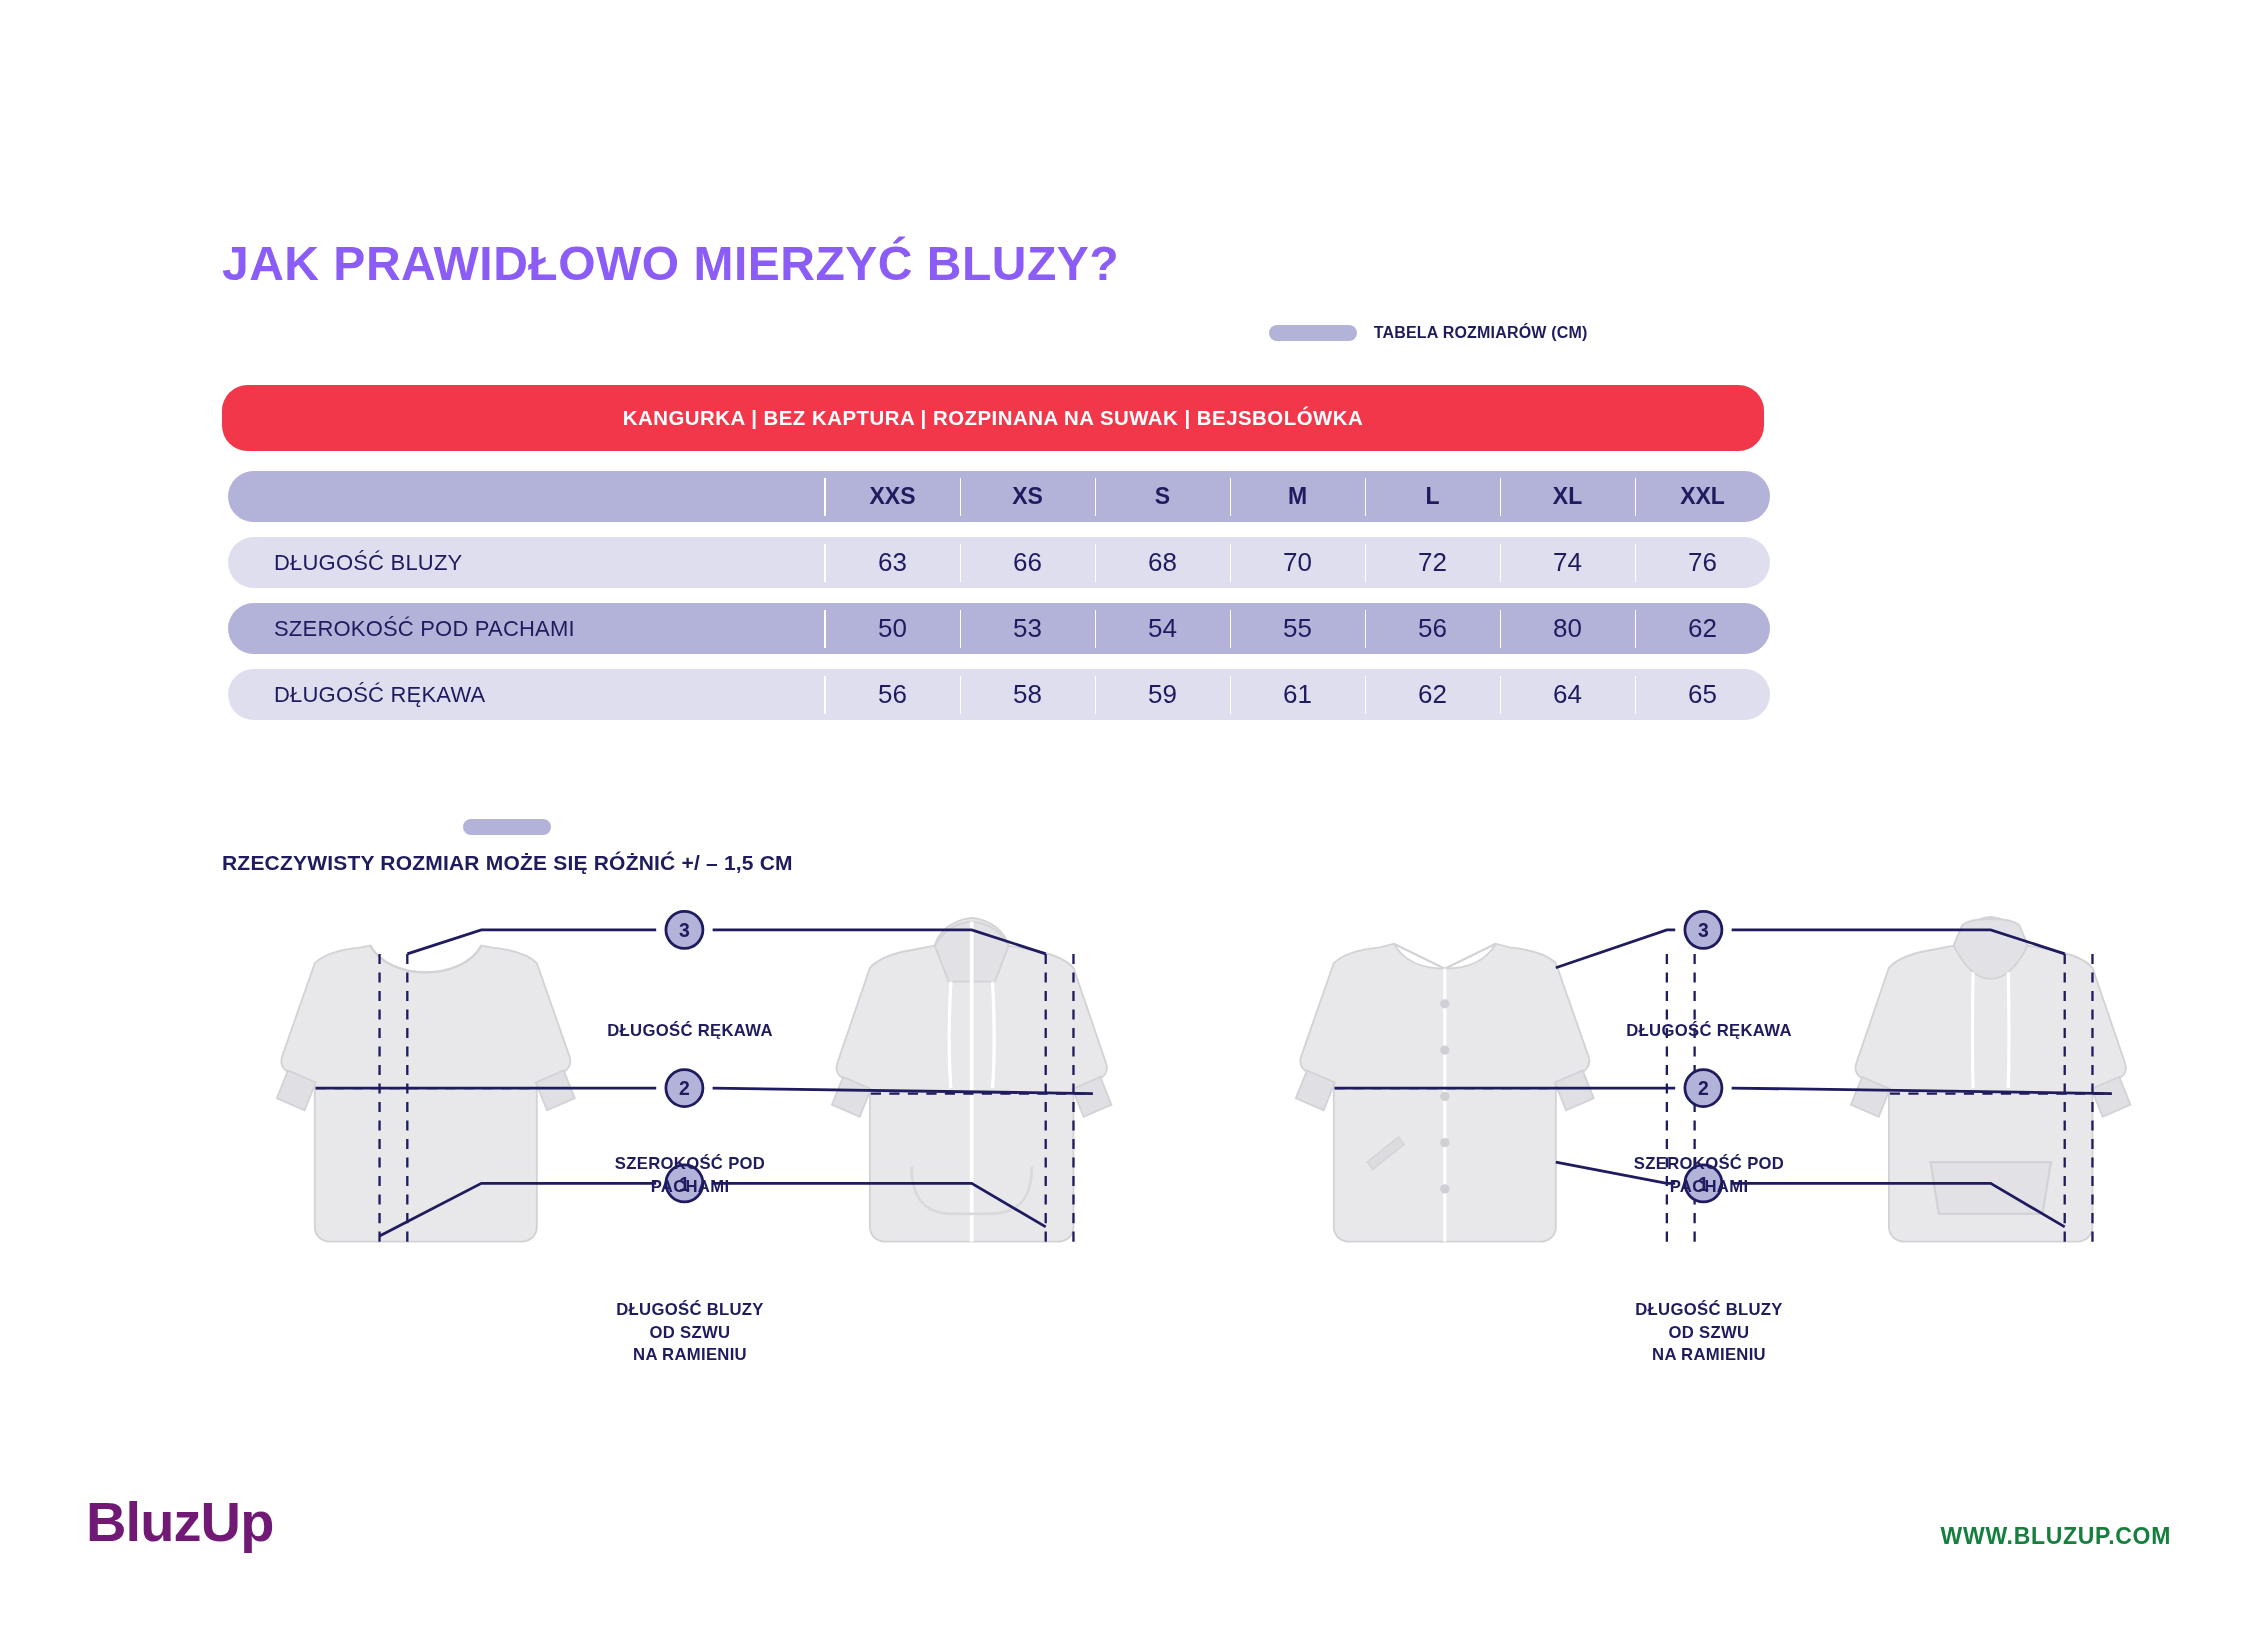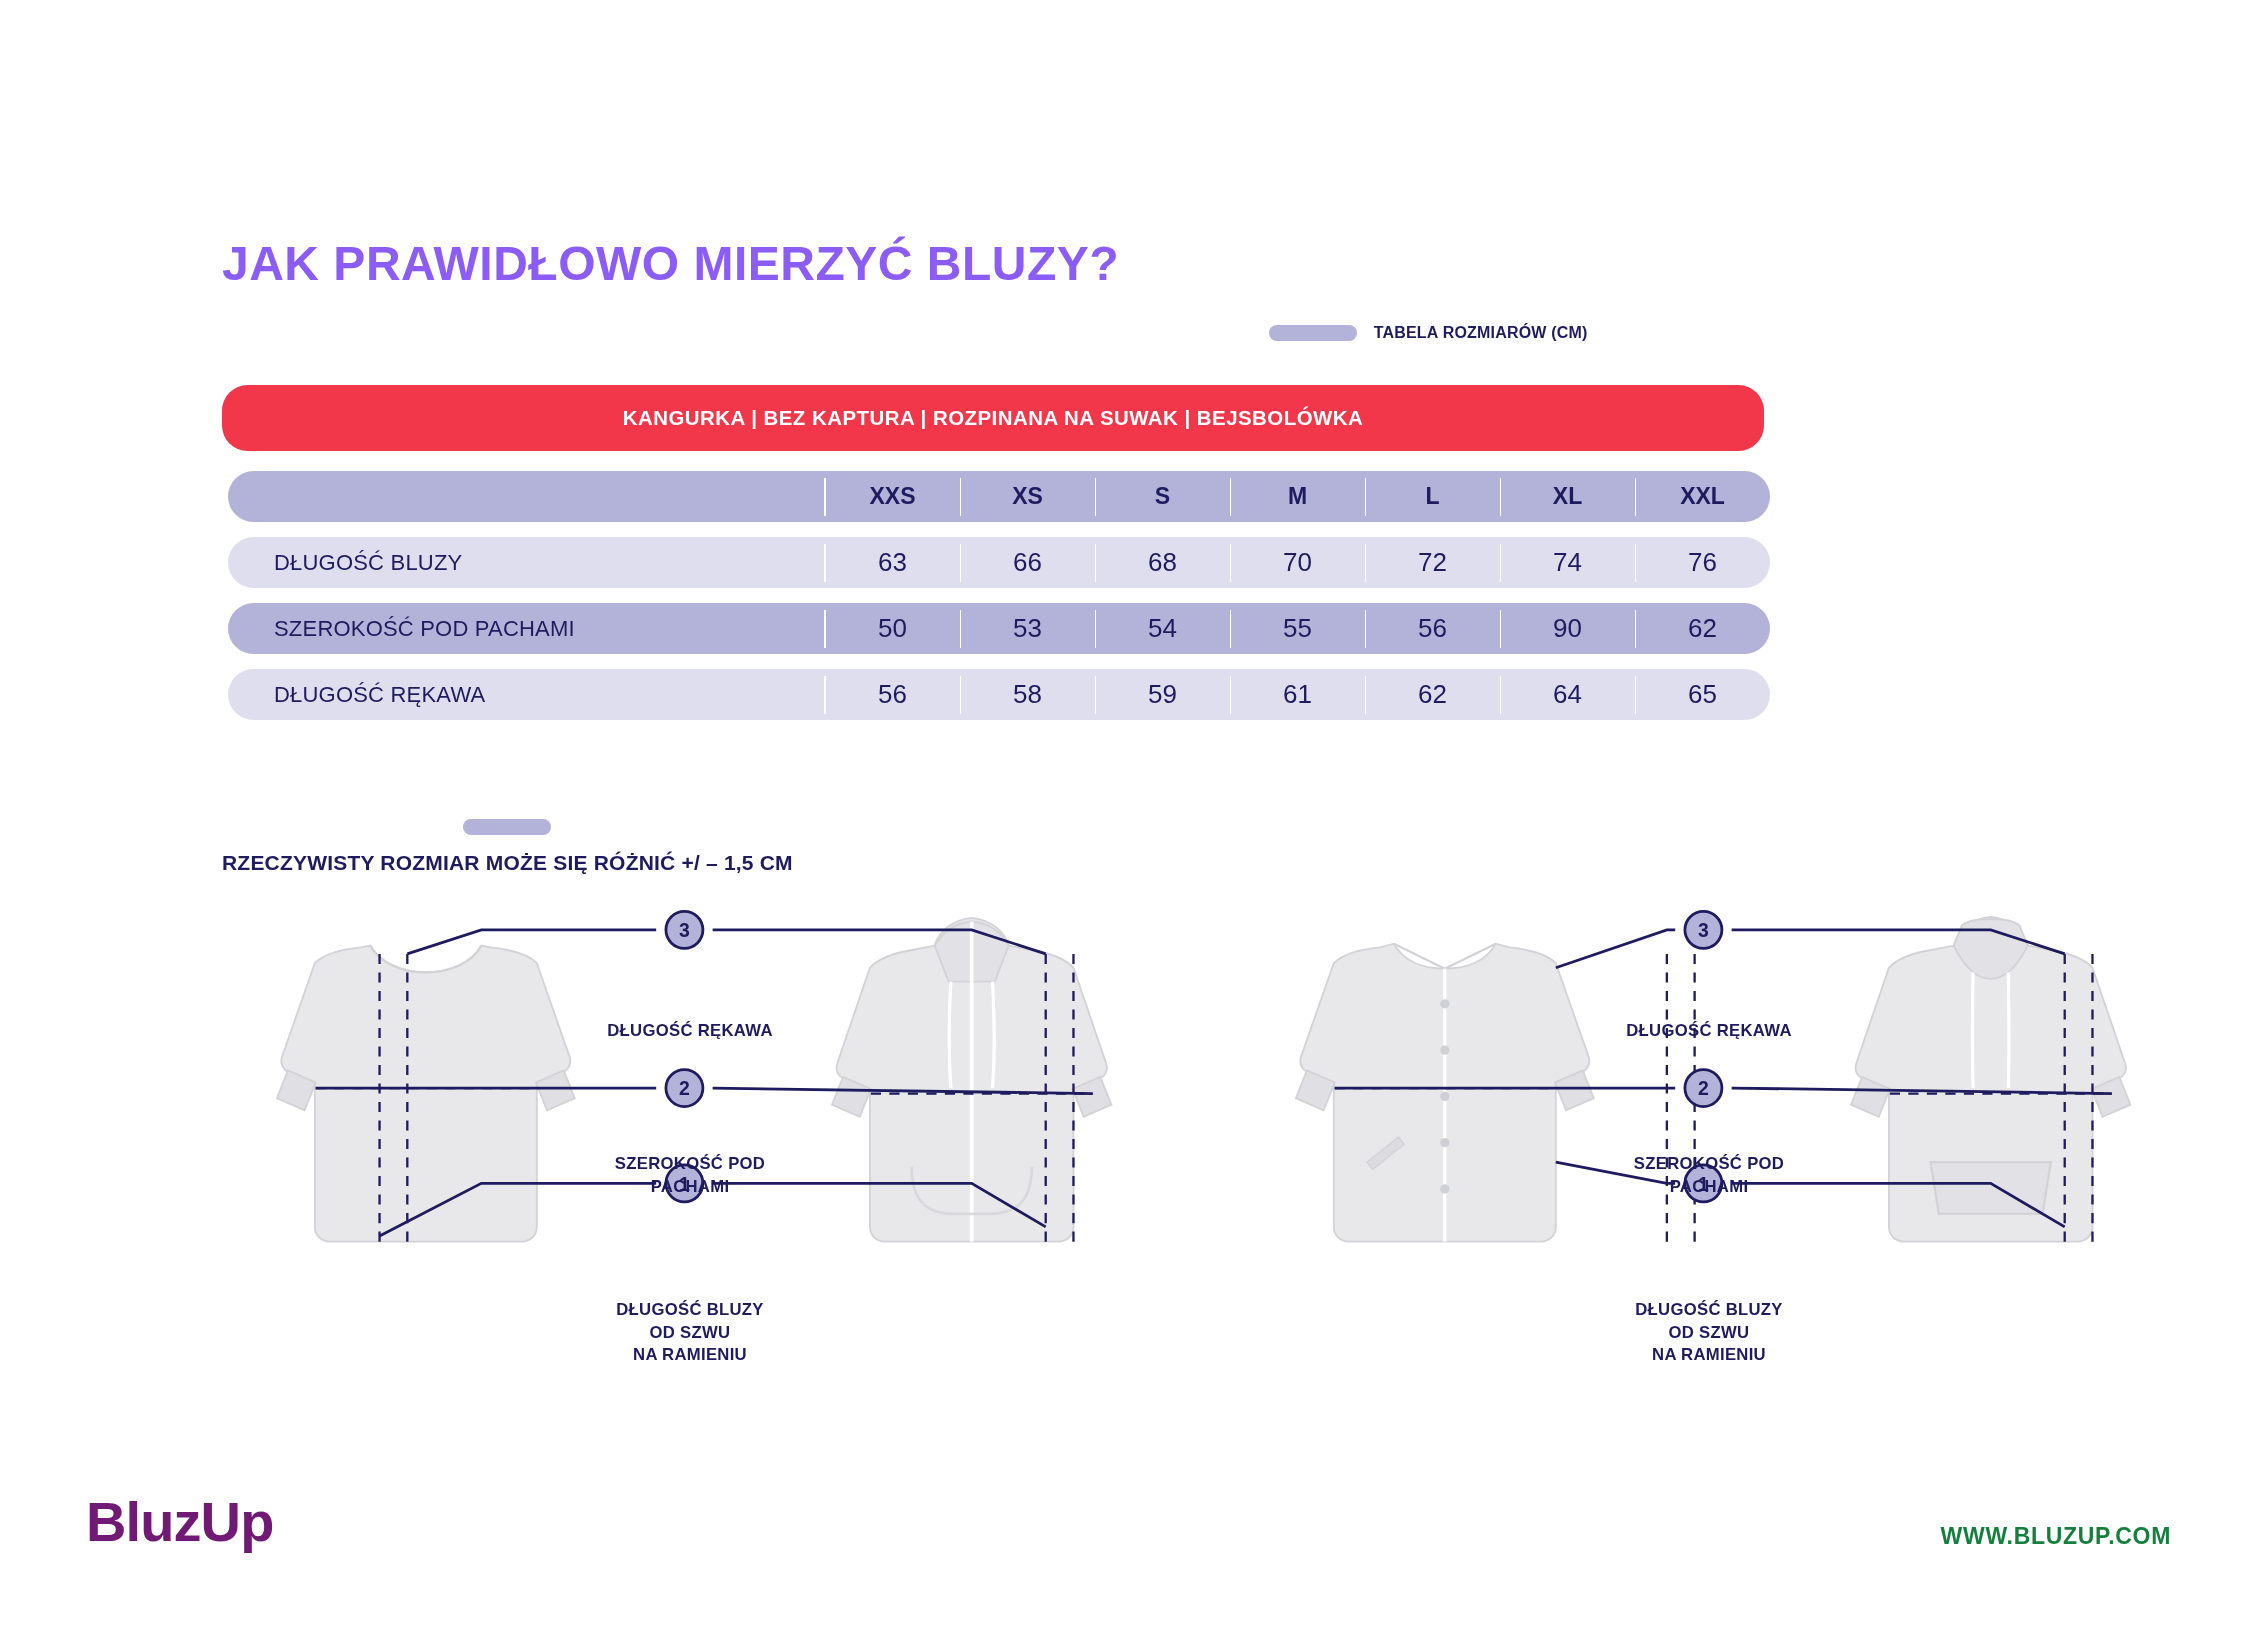--- a/index.html
+++ b/index.html
@@ -243,21 +243,21 @@
     </div>
 
     <div class="trow">
       <div class="rowbg dark"></div>
       <div class="label-cell sep">SZEROKOŚĆ POD PACHAMI</div>
       <div class="size-cell sep">50</div>
       <div class="size-cell sep">53</div>
       <div class="size-cell sep">54</div>
       <div class="size-cell sep">55</div>
       <div class="size-cell sep">56</div>
-      <div class="size-cell sep">90</div>
+      <div class="size-cell sep">80</div>
       <div class="size-cell sep">62</div>
     </div>
 
     <div class="trow">
       <div class="rowbg light"></div>
       <div class="label-cell sep">DŁUGOŚĆ RĘKAWA</div>
       <div class="size-cell sep">56</div>
       <div class="size-cell sep">58</div>
       <div class="size-cell sep">59</div>
       <div class="size-cell sep">61</div>

